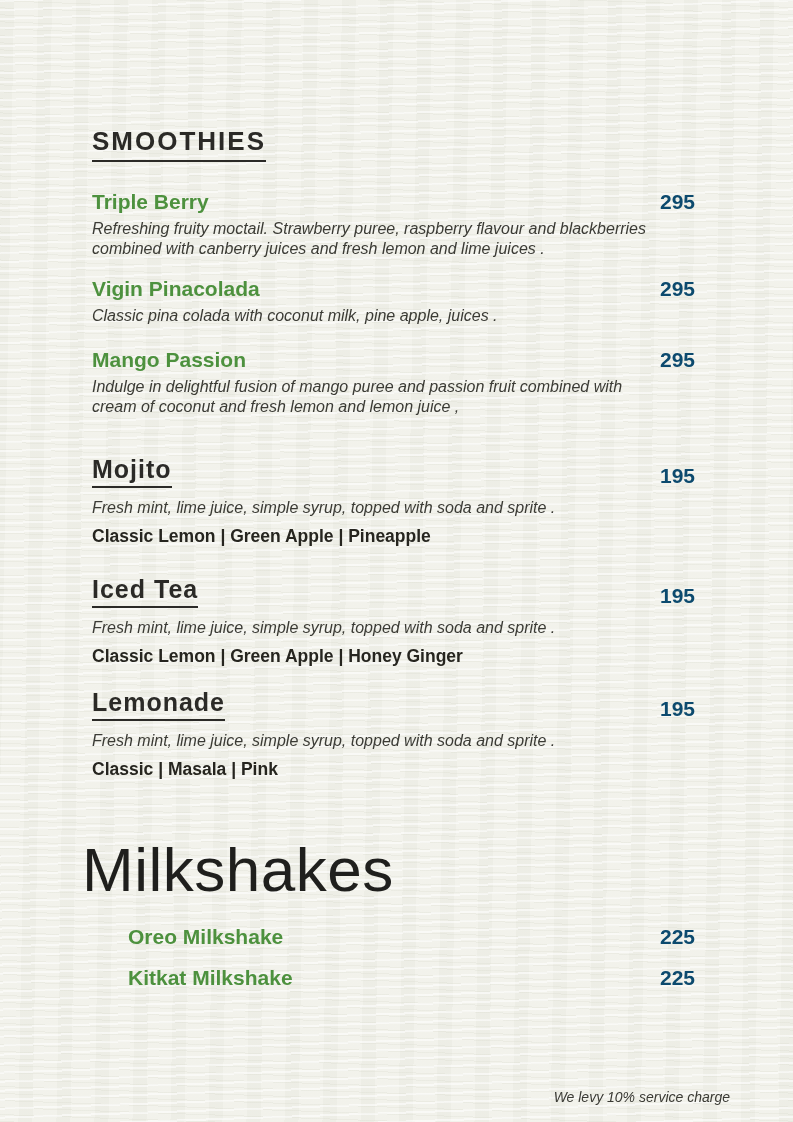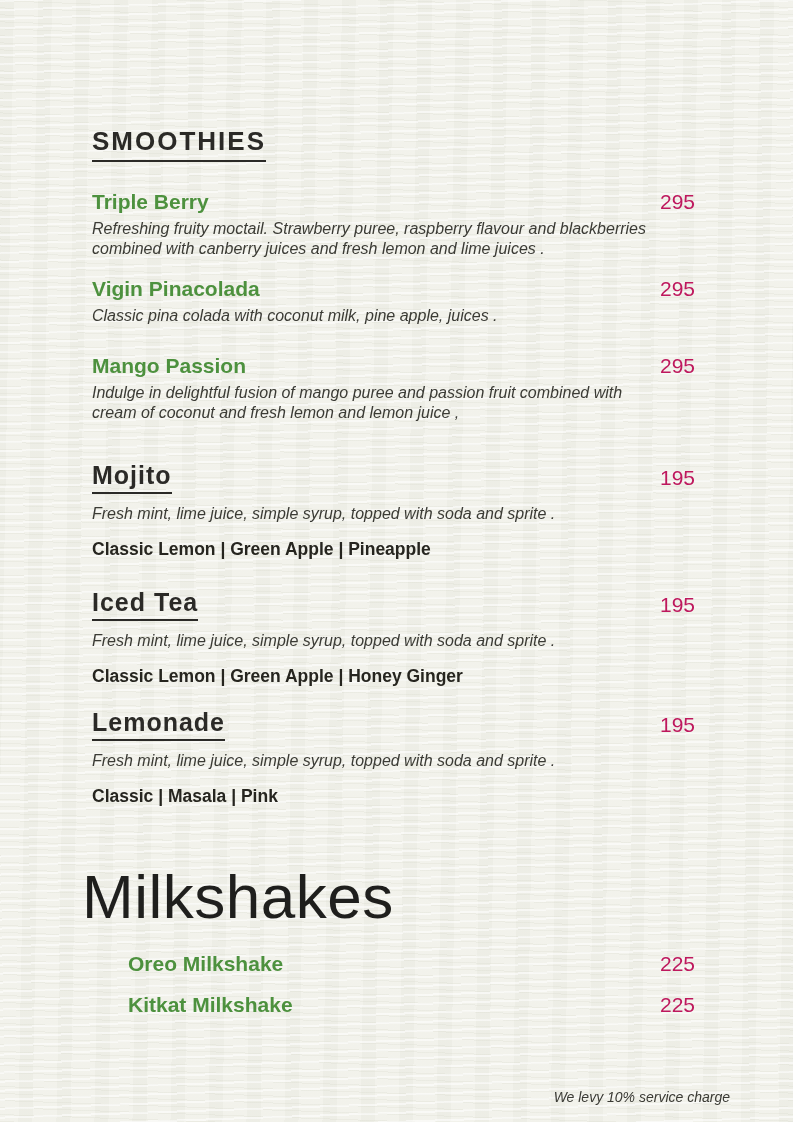--- a/index.html
+++ b/index.html
@@ -39,57 +39,57 @@
     letter-spacing: 2px;
     color: #2b2a27;
     border-bottom: 2px solid #2b2a27;
     padding-bottom: 3px;
     margin-bottom: 28px;
   }
   .menu-item { margin-bottom: 18px; }
   .row {
     display: flex;
     justify-content: space-between;
-    align-items: center;
+    align-items: flex-end;
   }
   .item-name {
     font-size: 21px;
     font-weight: bold;
     color: #4d913e;
   }
   .item-name.hand {
     font-size: 25px;
     font-weight: 600;
     color: #2b2a27;
     letter-spacing: 1px;
     border-bottom: 2px solid #2b2a27;
     padding-bottom: 2px;
   }
   .item-price {
     font-size: 21px;
-    font-weight: normal;
-    color: #be185d;
+    font-weight: bold;
+    color: #0c4a6e;
   }
   .item-desc {
     font-size: 16px;
     font-style: italic;
     color: #3b3b35;
     line-height: 1.25;
     margin-top: 5px;
     width: 572px;
   }
   .item-desc.pad { margin-top: 10px; }
   .item-variants {
     font-size: 17.5px;
     font-weight: bold;
     color: #26251f;
-    margin-top: 15px;
+    margin-top: 8px;
   }
   .gap-sm  { margin-bottom: 18px; }
-  .gap-md  { margin-bottom: 28px; }
+  .gap-md  { margin-bottom: 22px; }
   .gap-lg  { margin-bottom: 38px; }
   .gap-xl  { margin-bottom: 28px; }
   .gap-it  { margin-bottom: 21px; }
   .big-heading {
     font-size: 62px;
     font-weight: 400;
     color: #1f1f1d;
     letter-spacing: 0.5px;
     margin: 54px 0 20px -10px;
   }

